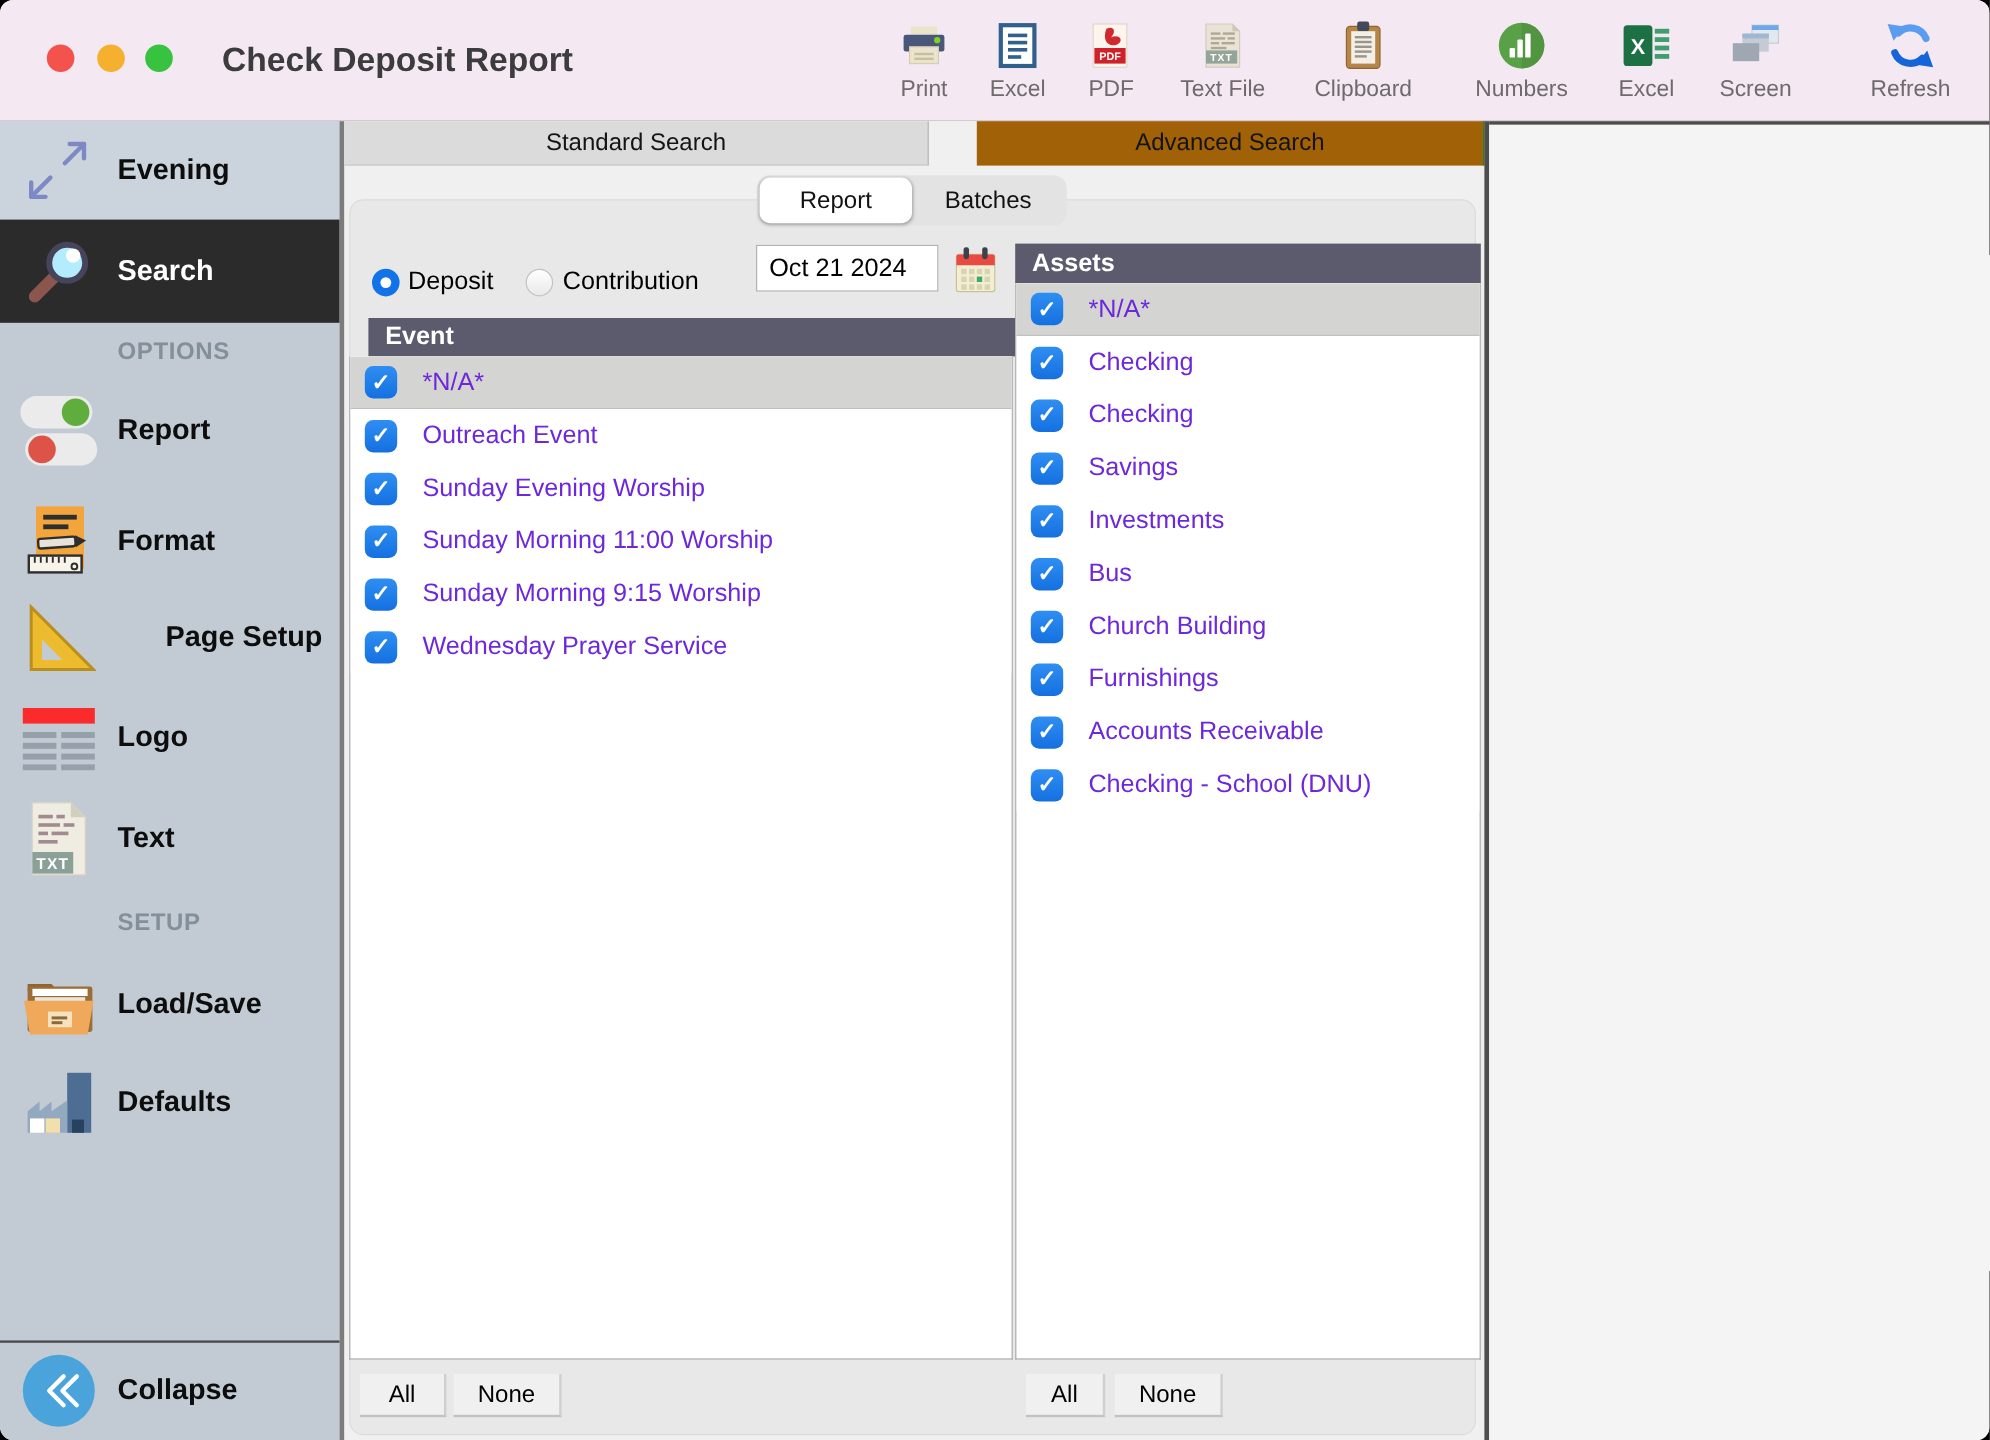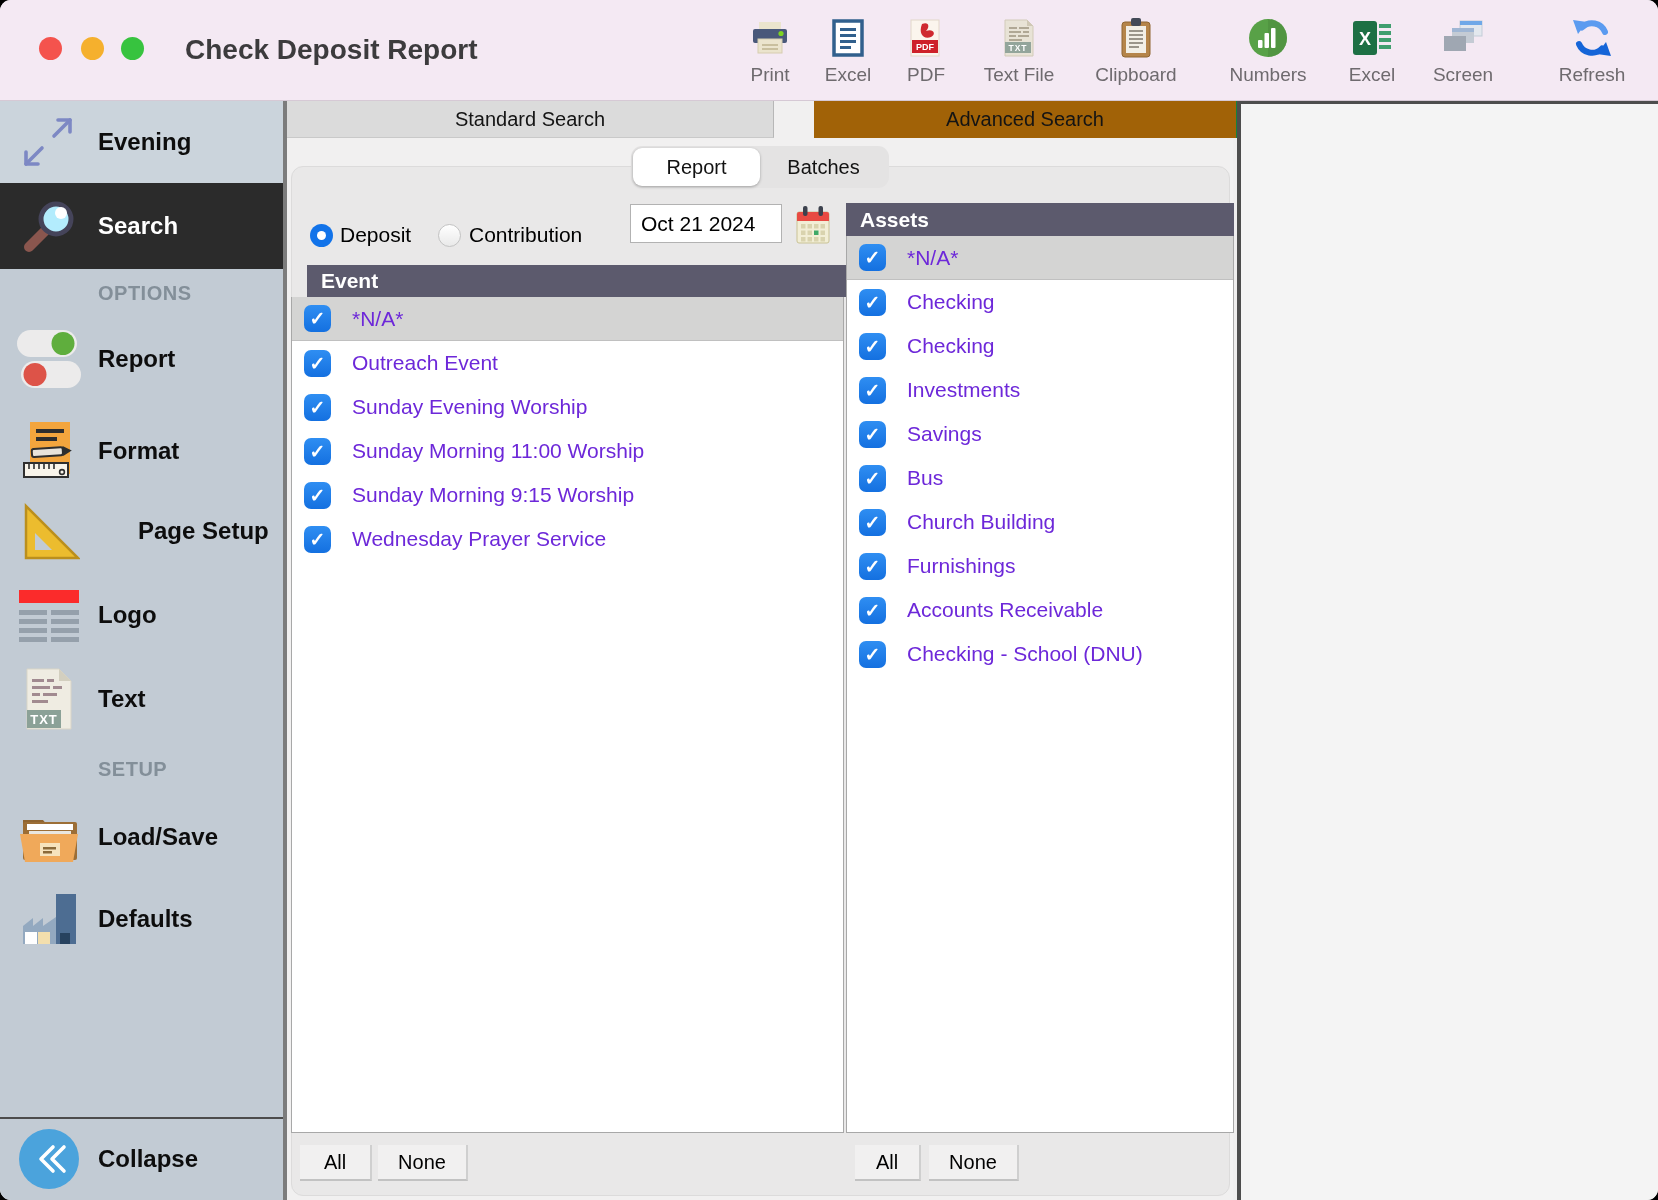--- a/index.html
+++ b/index.html
@@ -499,25 +499,25 @@
           <div class="row">
           <span class="cb"></span>
           <span>Checking</span>
         </div>
           <div class="row">
           <span class="cb"></span>
           <span>Checking</span>
         </div>
           <div class="row">
           <span class="cb"></span>
+          <span>Savings</span>
+        </div>
+          <div class="row">
+          <span class="cb"></span>
           <span>Investments</span>
-        </div>
-          <div class="row">
-          <span class="cb"></span>
-          <span>Savings</span>
         </div>
           <div class="row">
           <span class="cb"></span>
           <span>Bus</span>
         </div>
           <div class="row">
           <span class="cb"></span>
           <span>Church Building</span>
         </div>
           <div class="row">

